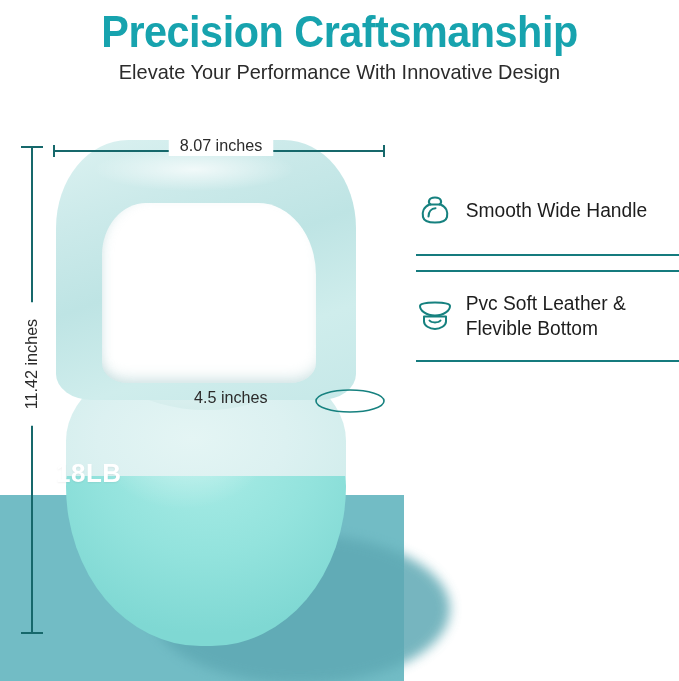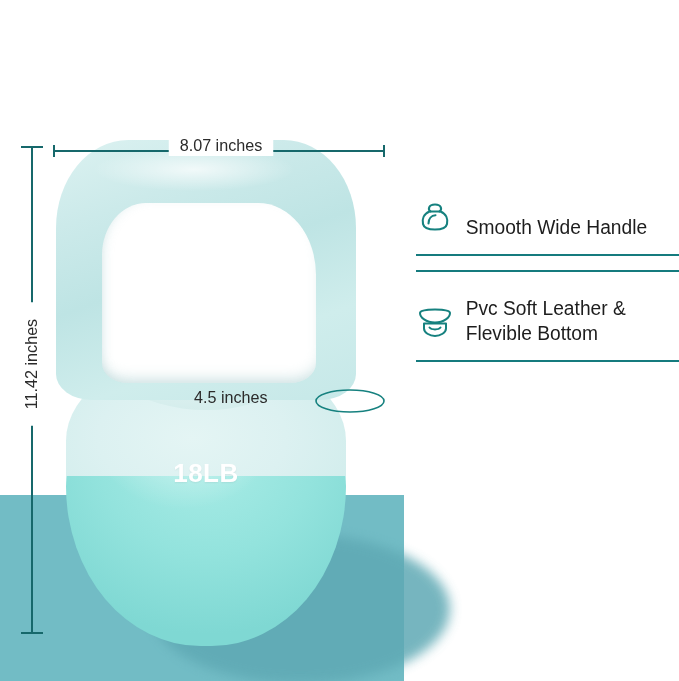--- a/index.html
+++ b/index.html
@@ -159,21 +159,21 @@
     border-radius: 44px 58px 26px 26px / 52px 72px 20px 20px;
     box-shadow: inset 0 -10px 14px -6px rgba(150,195,198,0.45),
                 inset 6px 0 12px -6px rgba(150,195,198,0.30);
   }
 
   .kb-weight {
     position: absolute;
     left: 0;
     top: 318px;
     width: 300px;
-    text-align: center;
+    text-align: left;
     font-family: "Liberation Sans", sans-serif;
     font-weight: bold;
     font-size: 26px;
     letter-spacing: 0.5px;
     color: #ffffff;
     text-shadow: 0 1px 2px rgba(0,0,0,0.06);
   }
 
   
   .dim-line-h {
@@ -272,21 +272,21 @@
   
   .features {
     position: absolute;
     left: 408px;
     top: 180px;
     width: 271px;
   }
   .feature {
     position: relative;
     display: flex;
-    align-items: flex-end;
+    align-items: center;
     min-height: 60px;
     padding: 0 6px 0 4px;
   }
   .feature .f-icon {
     flex: 0 0 auto;
     width: 46px;
     height: 46px;
     display: flex;
     align-items: center;
     justify-content: center;
@@ -306,20 +306,24 @@
     height: 2px;
     background: #157B7E;
     margin: 14px 0 14px 8px;
   }
 </style>
 </head>
 <body>
 
 <div id="stage">
 
+  <div class="header">
+    <h1 class="title">Precision Craftsmanship</h1>
+    <p class="subtitle">Elevate Your Performance With Innovative Design</p>
+  </div>
 
   <div class="scene">
 
     <div class="floor"></div>
     <div class="floor-shadow"></div>
 
     <div class="kb">
       <div class="kb-body"></div>
       <div class="kb-body-top"></div>
       <div class="kb-neck"></div>

